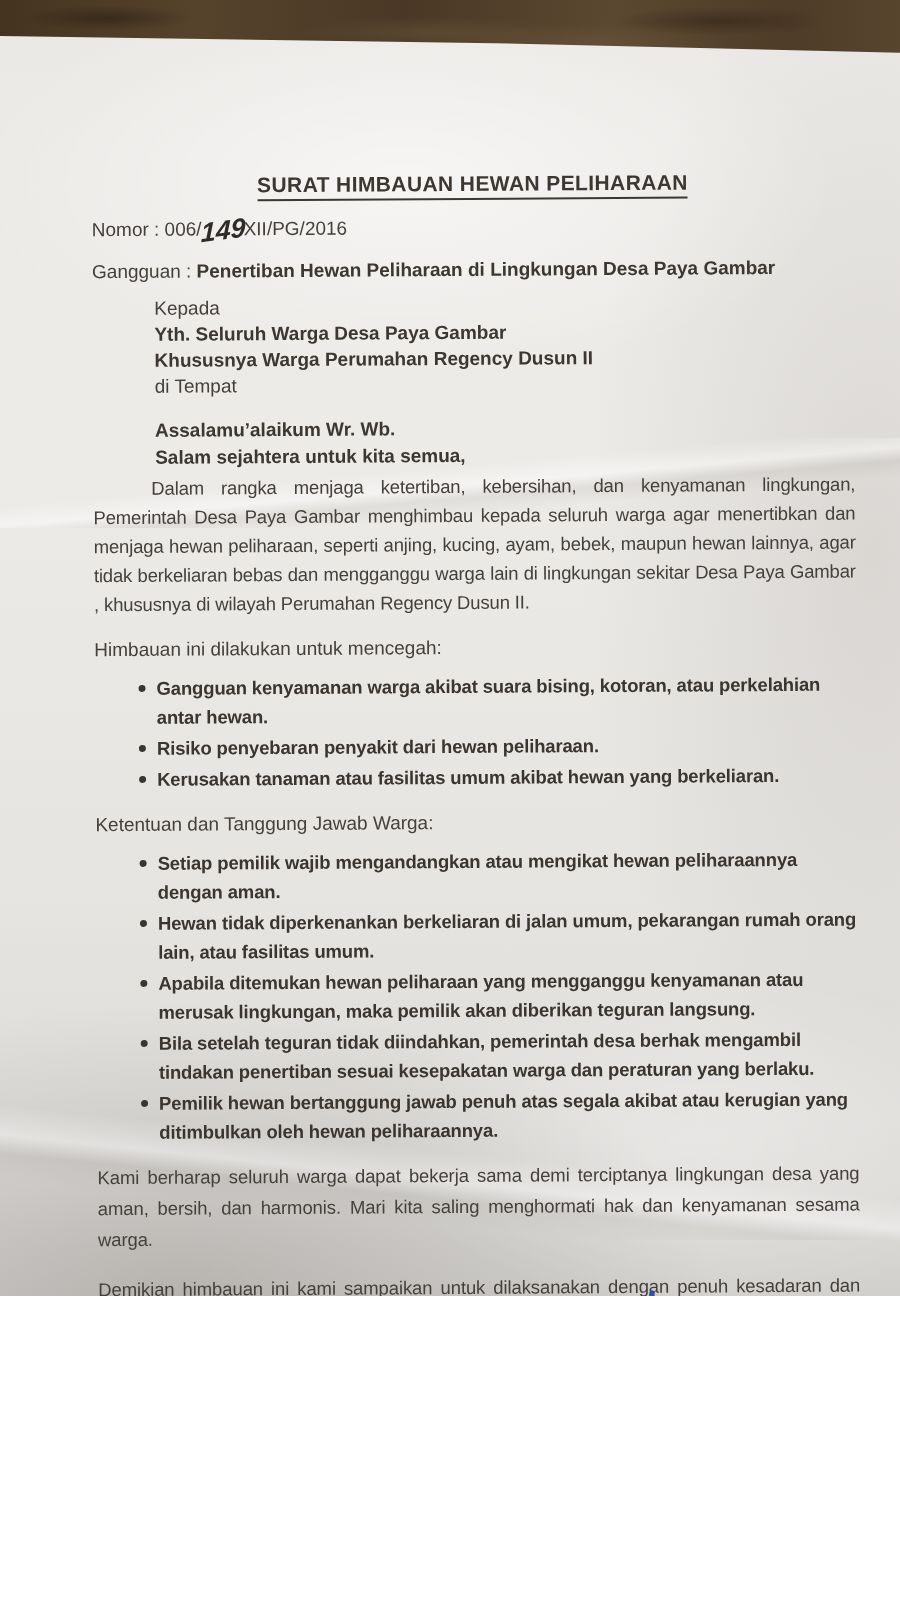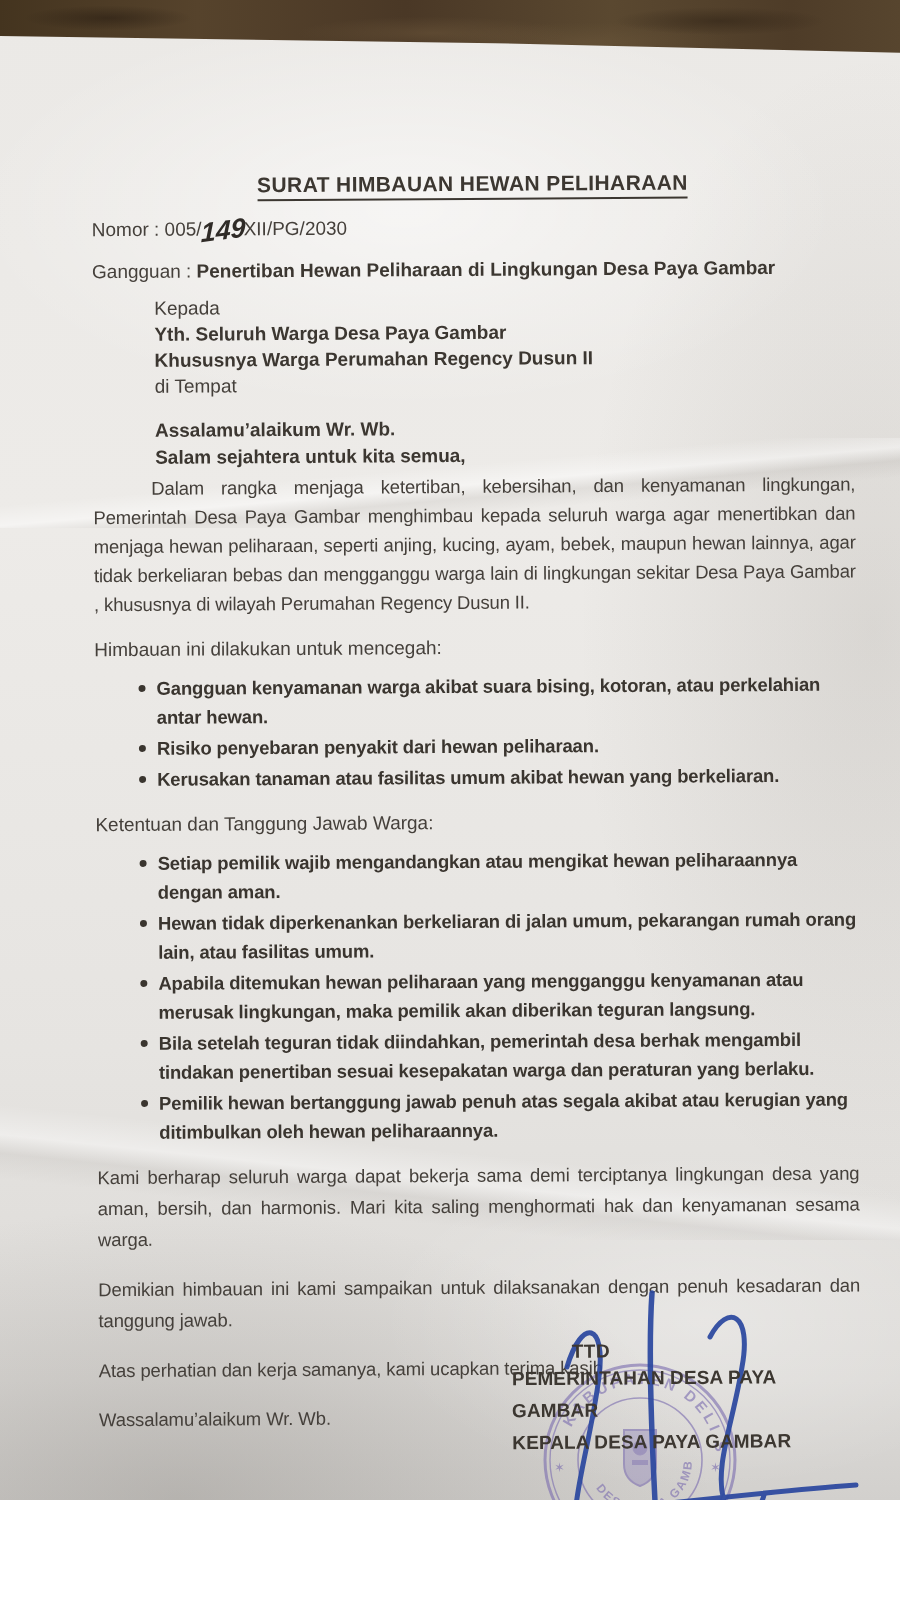--- a/index.html
+++ b/index.html
@@ -5,21 +5,21 @@
   html, body {
     margin: 0; padding: 0;
     width: 900px; height: 1600px;
     overflow: hidden;
     font-family: "Liberation Sans", "DejaVu Sans", sans-serif;
   }
 
   
   .photo {
     position: relative;
-    width: 900px; height: 1500px;
+    width: 900px; height: 1296px;
     overflow: hidden;
     background:
       radial-gradient(circle 14px at 618px 1580px, rgba(198,182,132,.45) 0 9px, rgba(198,182,132,0) 16px),
       radial-gradient(ellipse 700px 320px at 45% 14%, rgba(255,255,255,.55), rgba(255,255,255,0) 62%),
       radial-gradient(ellipse 420px 820px at 97% 42%, rgba(122,116,108,.16), rgba(122,116,108,0) 70%),
       radial-gradient(ellipse 760px 420px at 20% 100%, rgba(108,103,97,.28), rgba(108,103,97,0) 70%),
       radial-gradient(ellipse 500px 260px at 78% 88%, rgba(255,255,255,.30), rgba(255,255,255,0) 65%),
       linear-gradient(180deg, #ebe9e6 0%, #edebe8 35%, #e6e4e1 70%, #dcdad7 92%, #d2d0cd 100%);
   }
 
@@ -145,21 +145,21 @@
   <div class="crease-2"></div>
 
   <div class="table-strip"></div>
 
   <div class="letter">
 
     <div class="title-row">
       <span class="title">SURAT HIMBAUAN HEWAN PELIHARAAN</span>
     </div>
 
-    <div class="nomor"><span>Nomor : 005/</span><span class="handwritten">149</span><span>XII/PG/2030</span></div>
+    <div class="nomor"><span>Nomor : 006/</span><span class="handwritten">149</span><span>XII/PG/2016</span></div>
 
     <div class="perihal"><span>Gangguan : </span><b>Penertiban Hewan Peliharaan di Lingkungan Desa Paya Gambar</b></div>
 
     <div class="recipient">
       <div>Kepada</div>
       <div class="bold-line">Yth. Seluruh Warga Desa Paya Gambar</div>
       <div class="bold-line">Khususnya Warga Perumahan Regency Dusun II</div>
       <div>di Tempat</div>
     </div>
 

